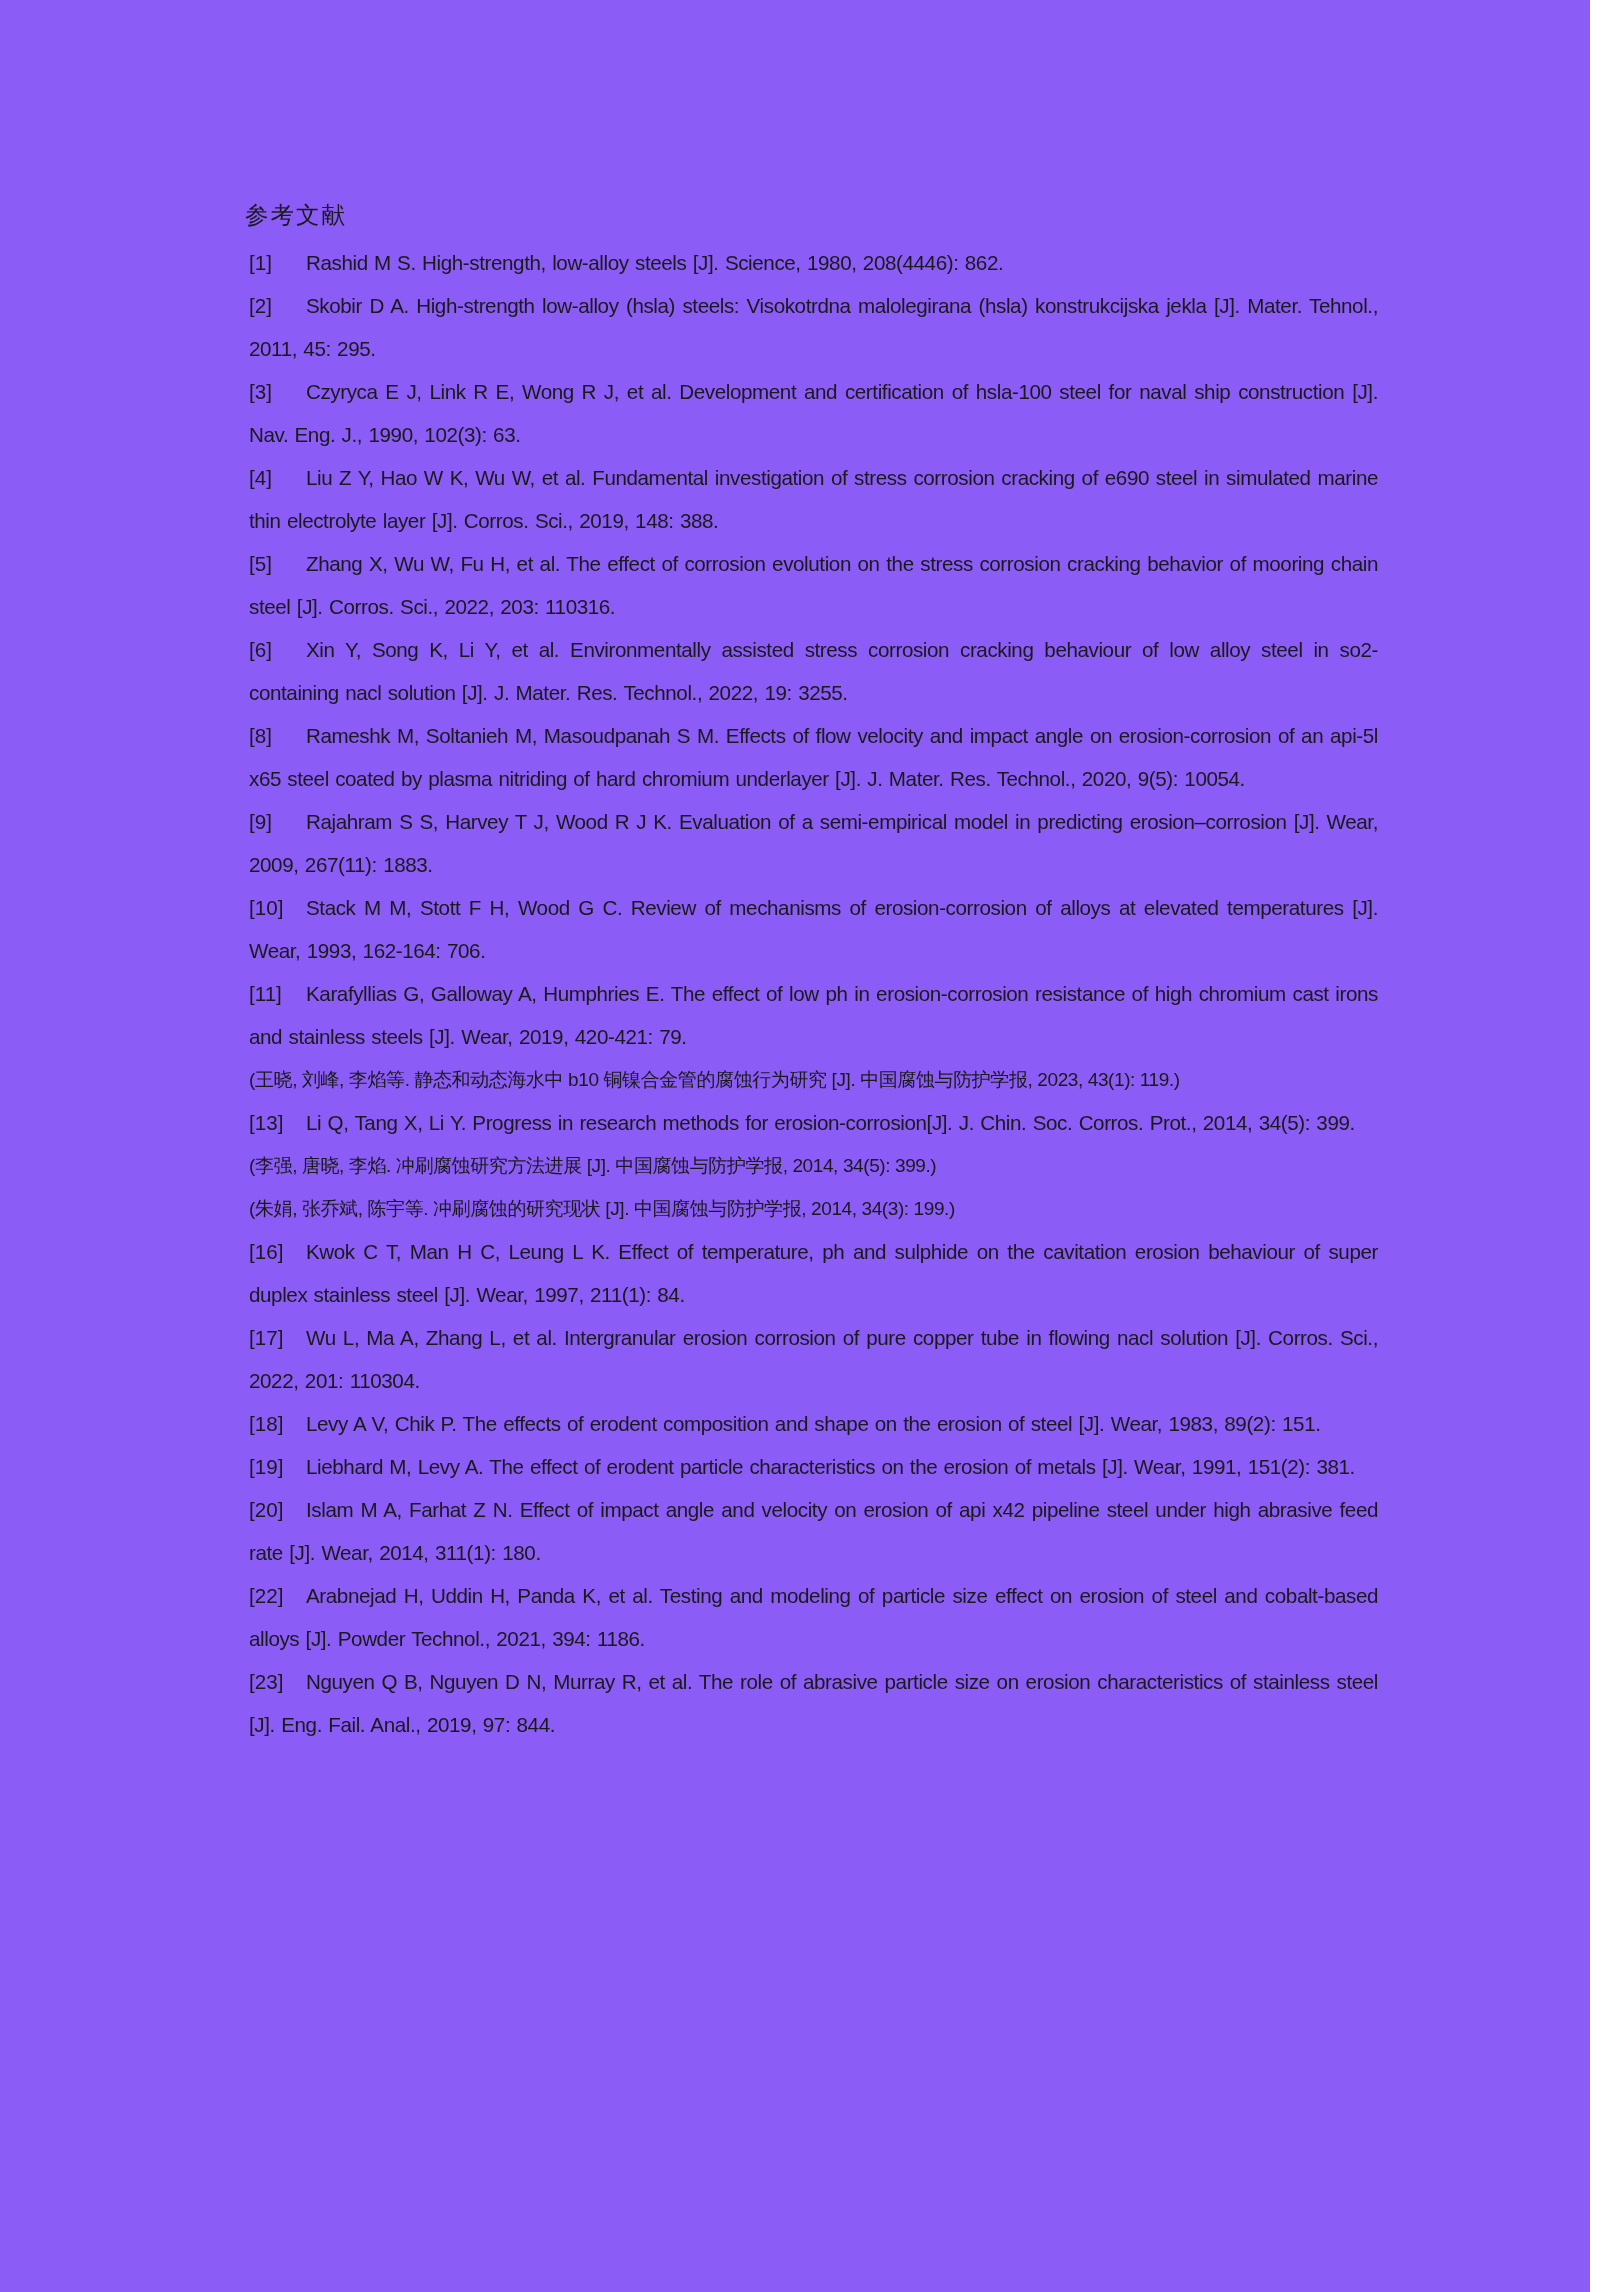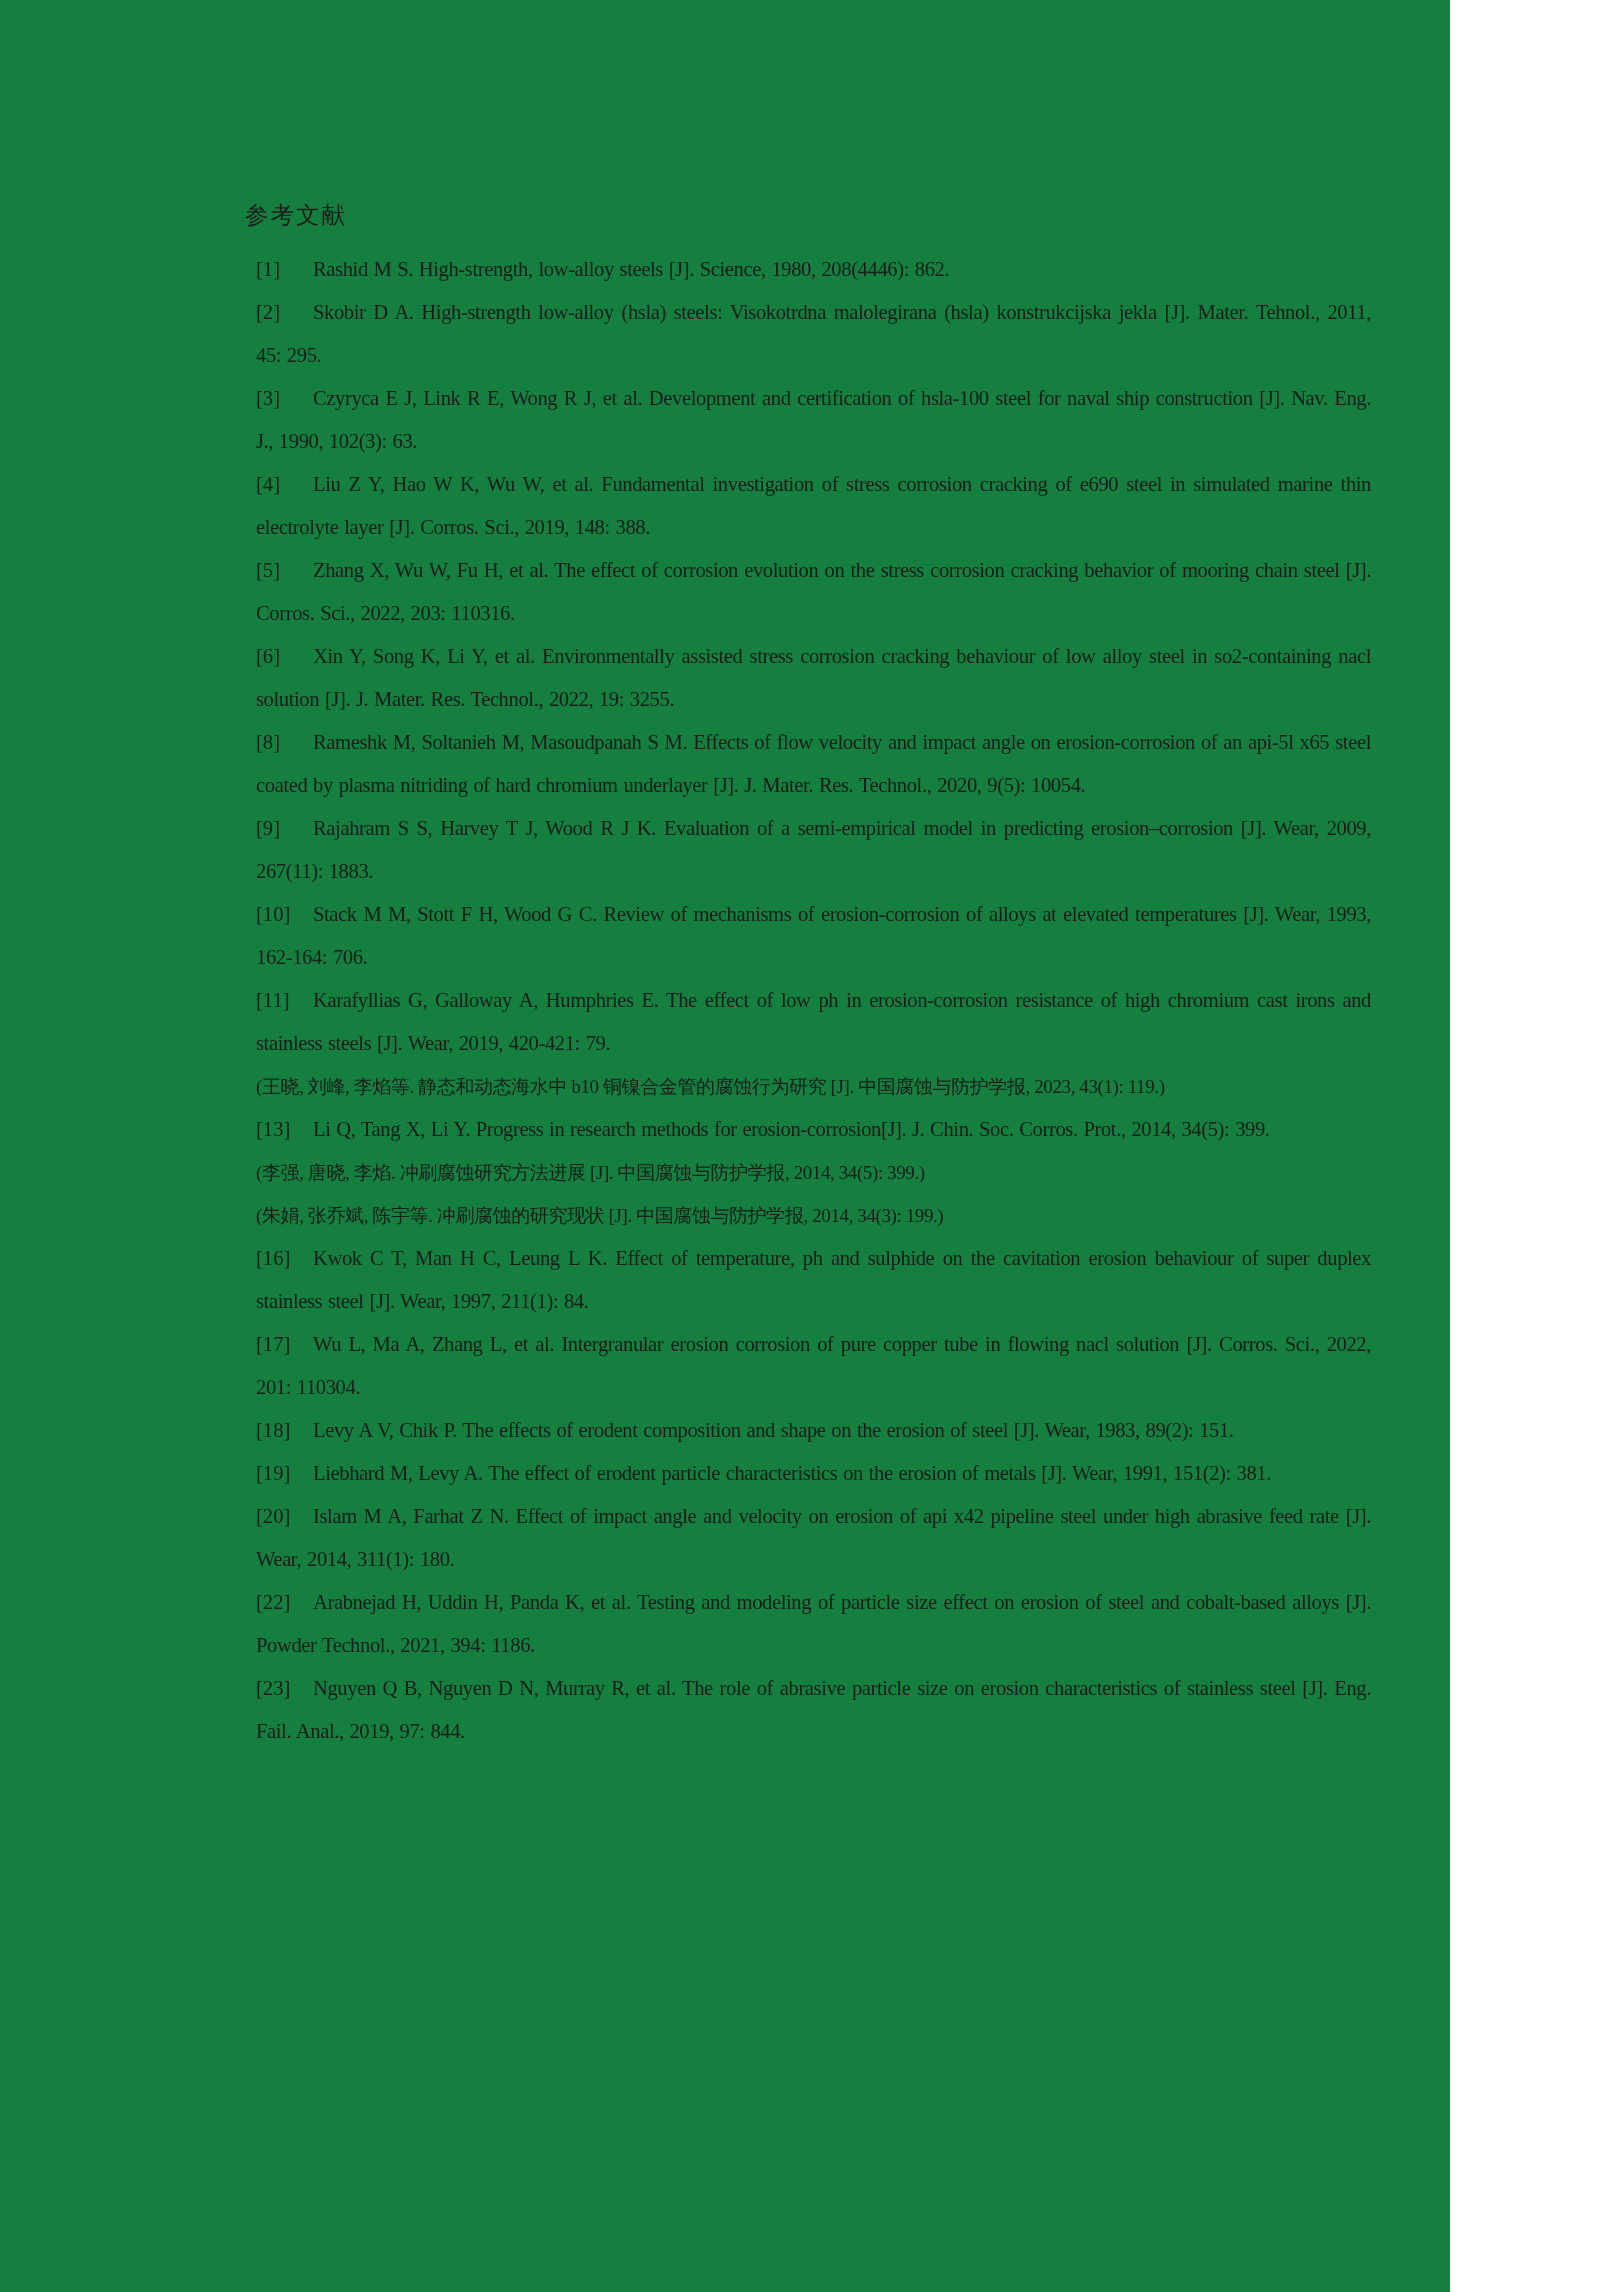--- a/index.html
+++ b/index.html
@@ -2,42 +2,42 @@
 <html><head>
 <meta charset="utf-8">
 <style>
   html, body {
     margin: 0;
     padding: 0;
     background: #ffffff;
   }
   .page {
     position: relative;
-    width: 1450px;
+    width: 1590px;
     height: 2293px;
-    background: #15803d;
+    background: #8b5cf6;
     overflow: hidden;
-    font-family: Liberation Serif, serif;
+    font-family: Liberation Sans, sans-serif;
     color: #1a1a1a;
   }
   .content {
     position: absolute;
     top: 194px;
     left: 245px;
     width: 1137px;
   }
   .section-title {
     font-size: 23.5px;
     line-height: 43px;
     letter-spacing: 2px;
     font-weight: normal;
     margin: 0;
   }
   .ref-list {
-    margin: 11px;
+    margin: 4px;
     padding: 0;
   }
   p.ref {
     margin: 0;
     font-size: 20.6px;
     letter-spacing: -0.4px;
     line-height: 43px;
     text-align: justify;
     word-spacing: 1px;
   }

